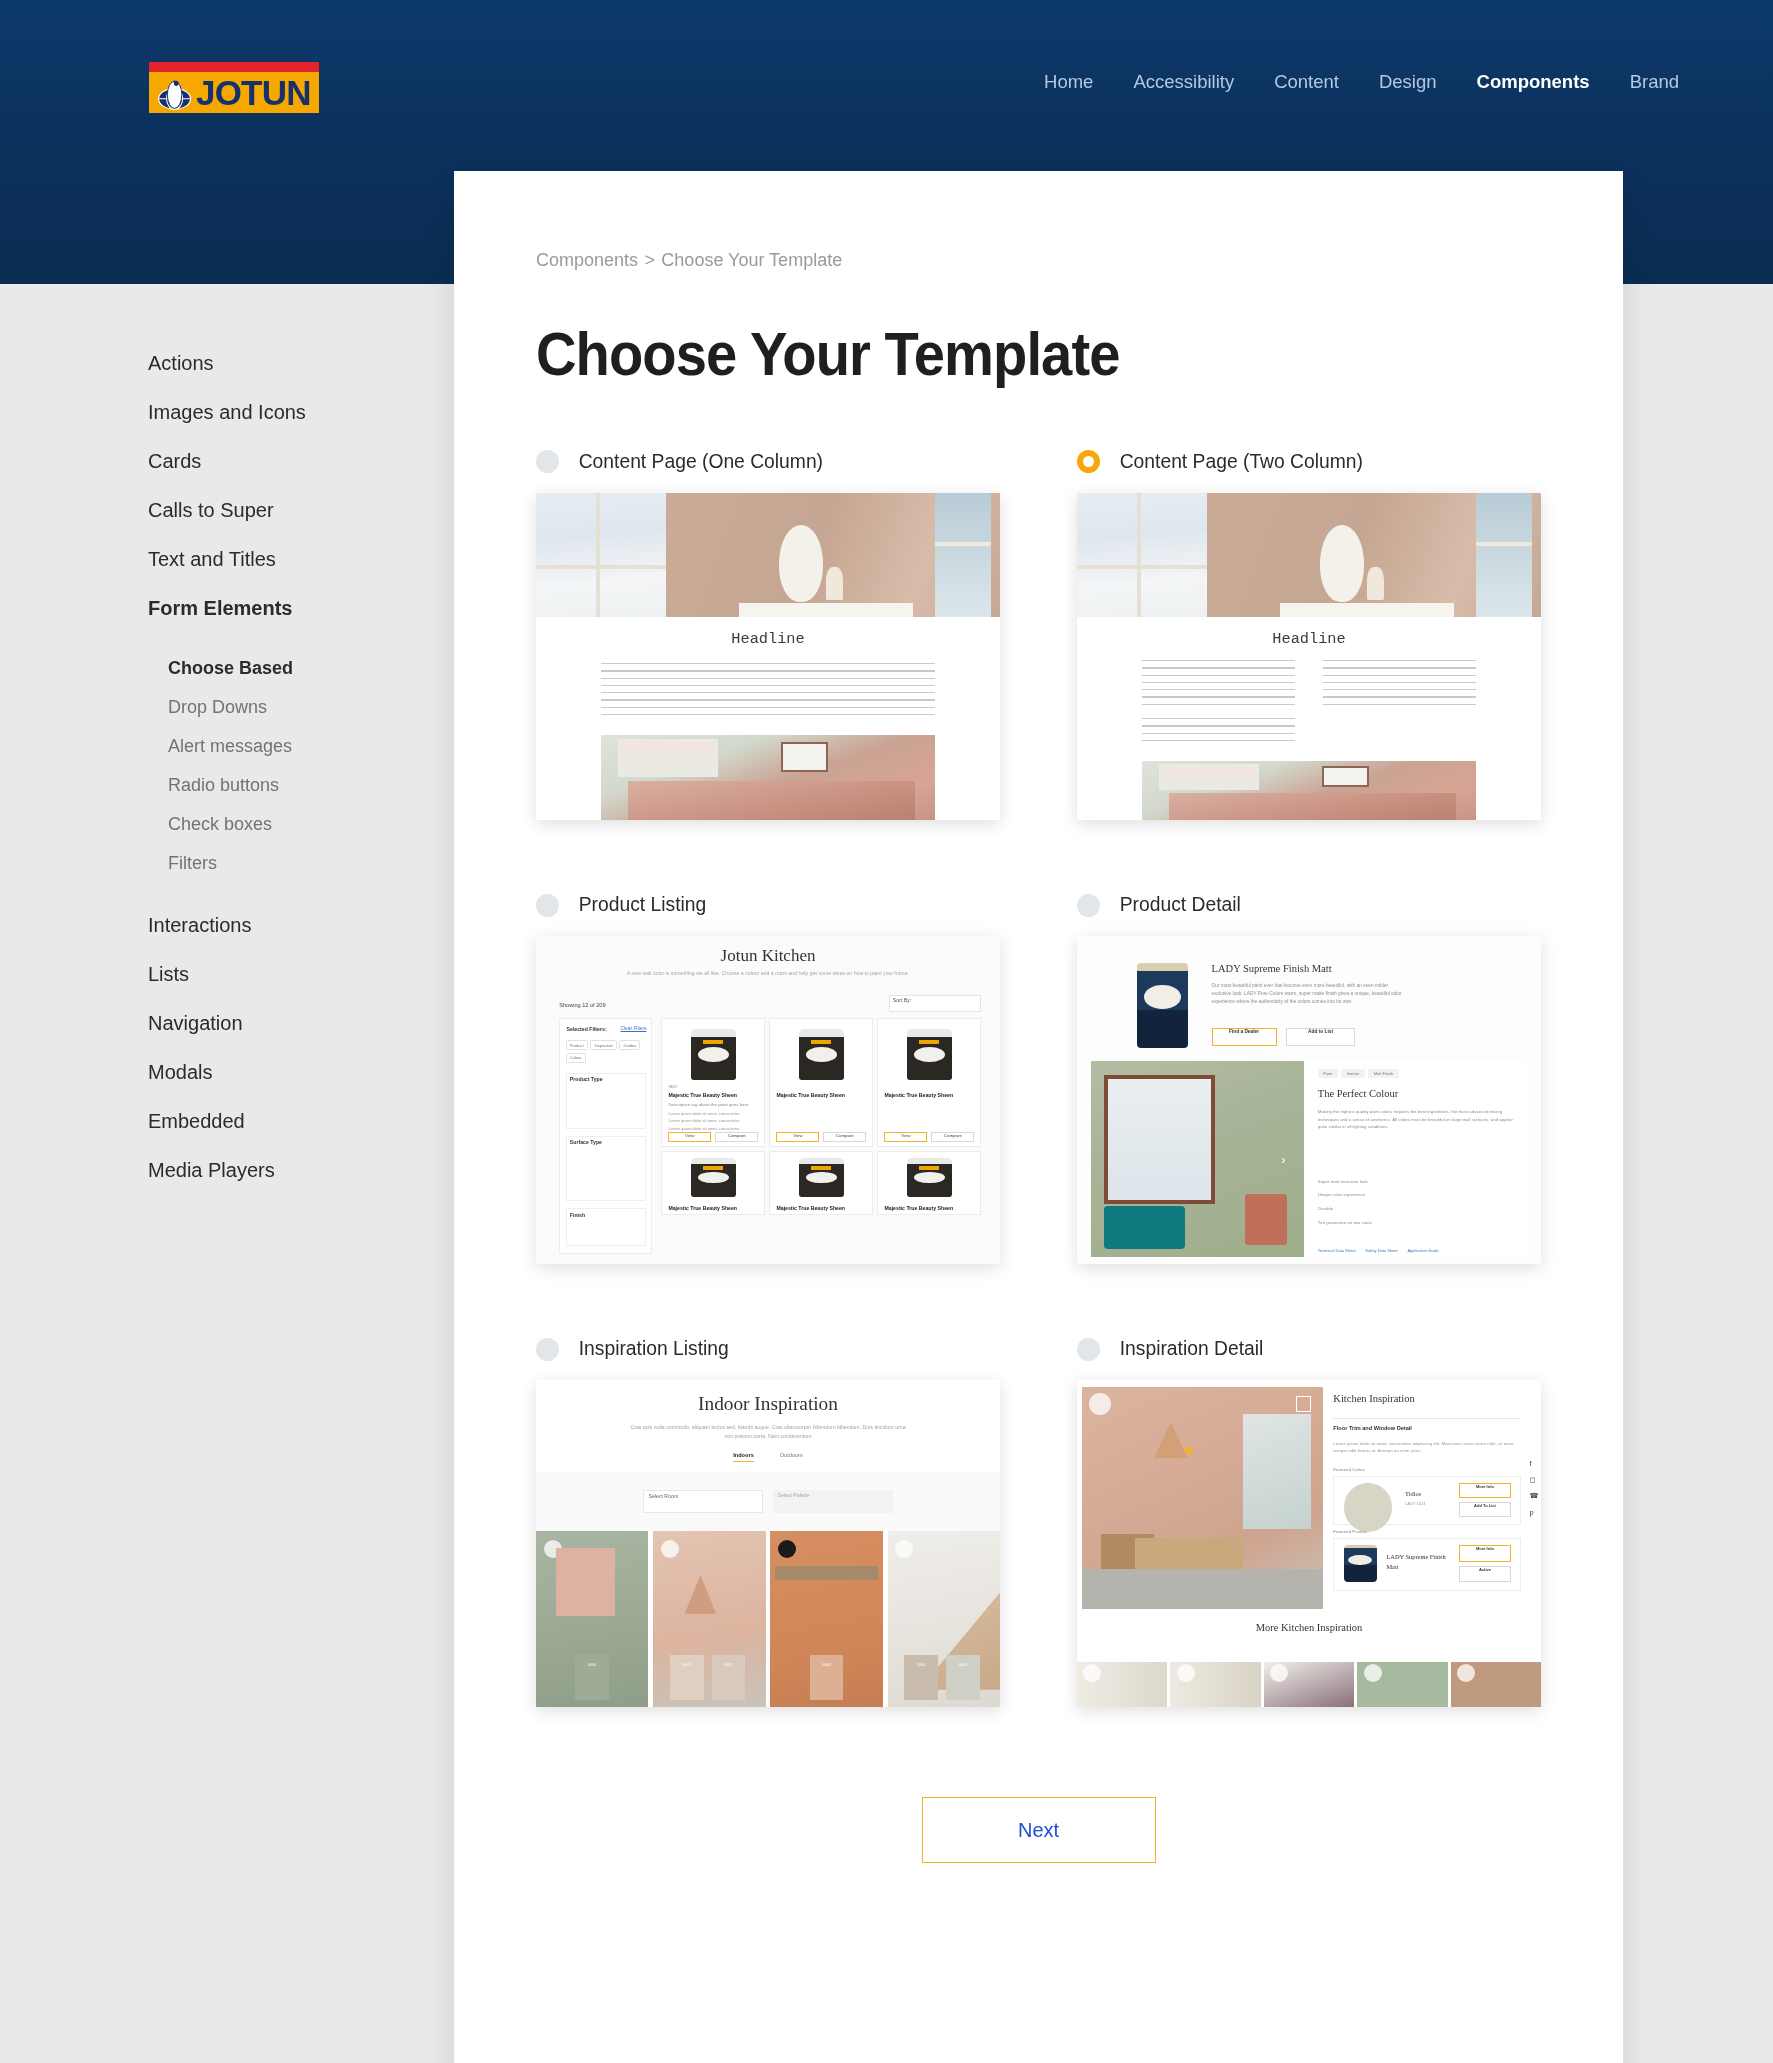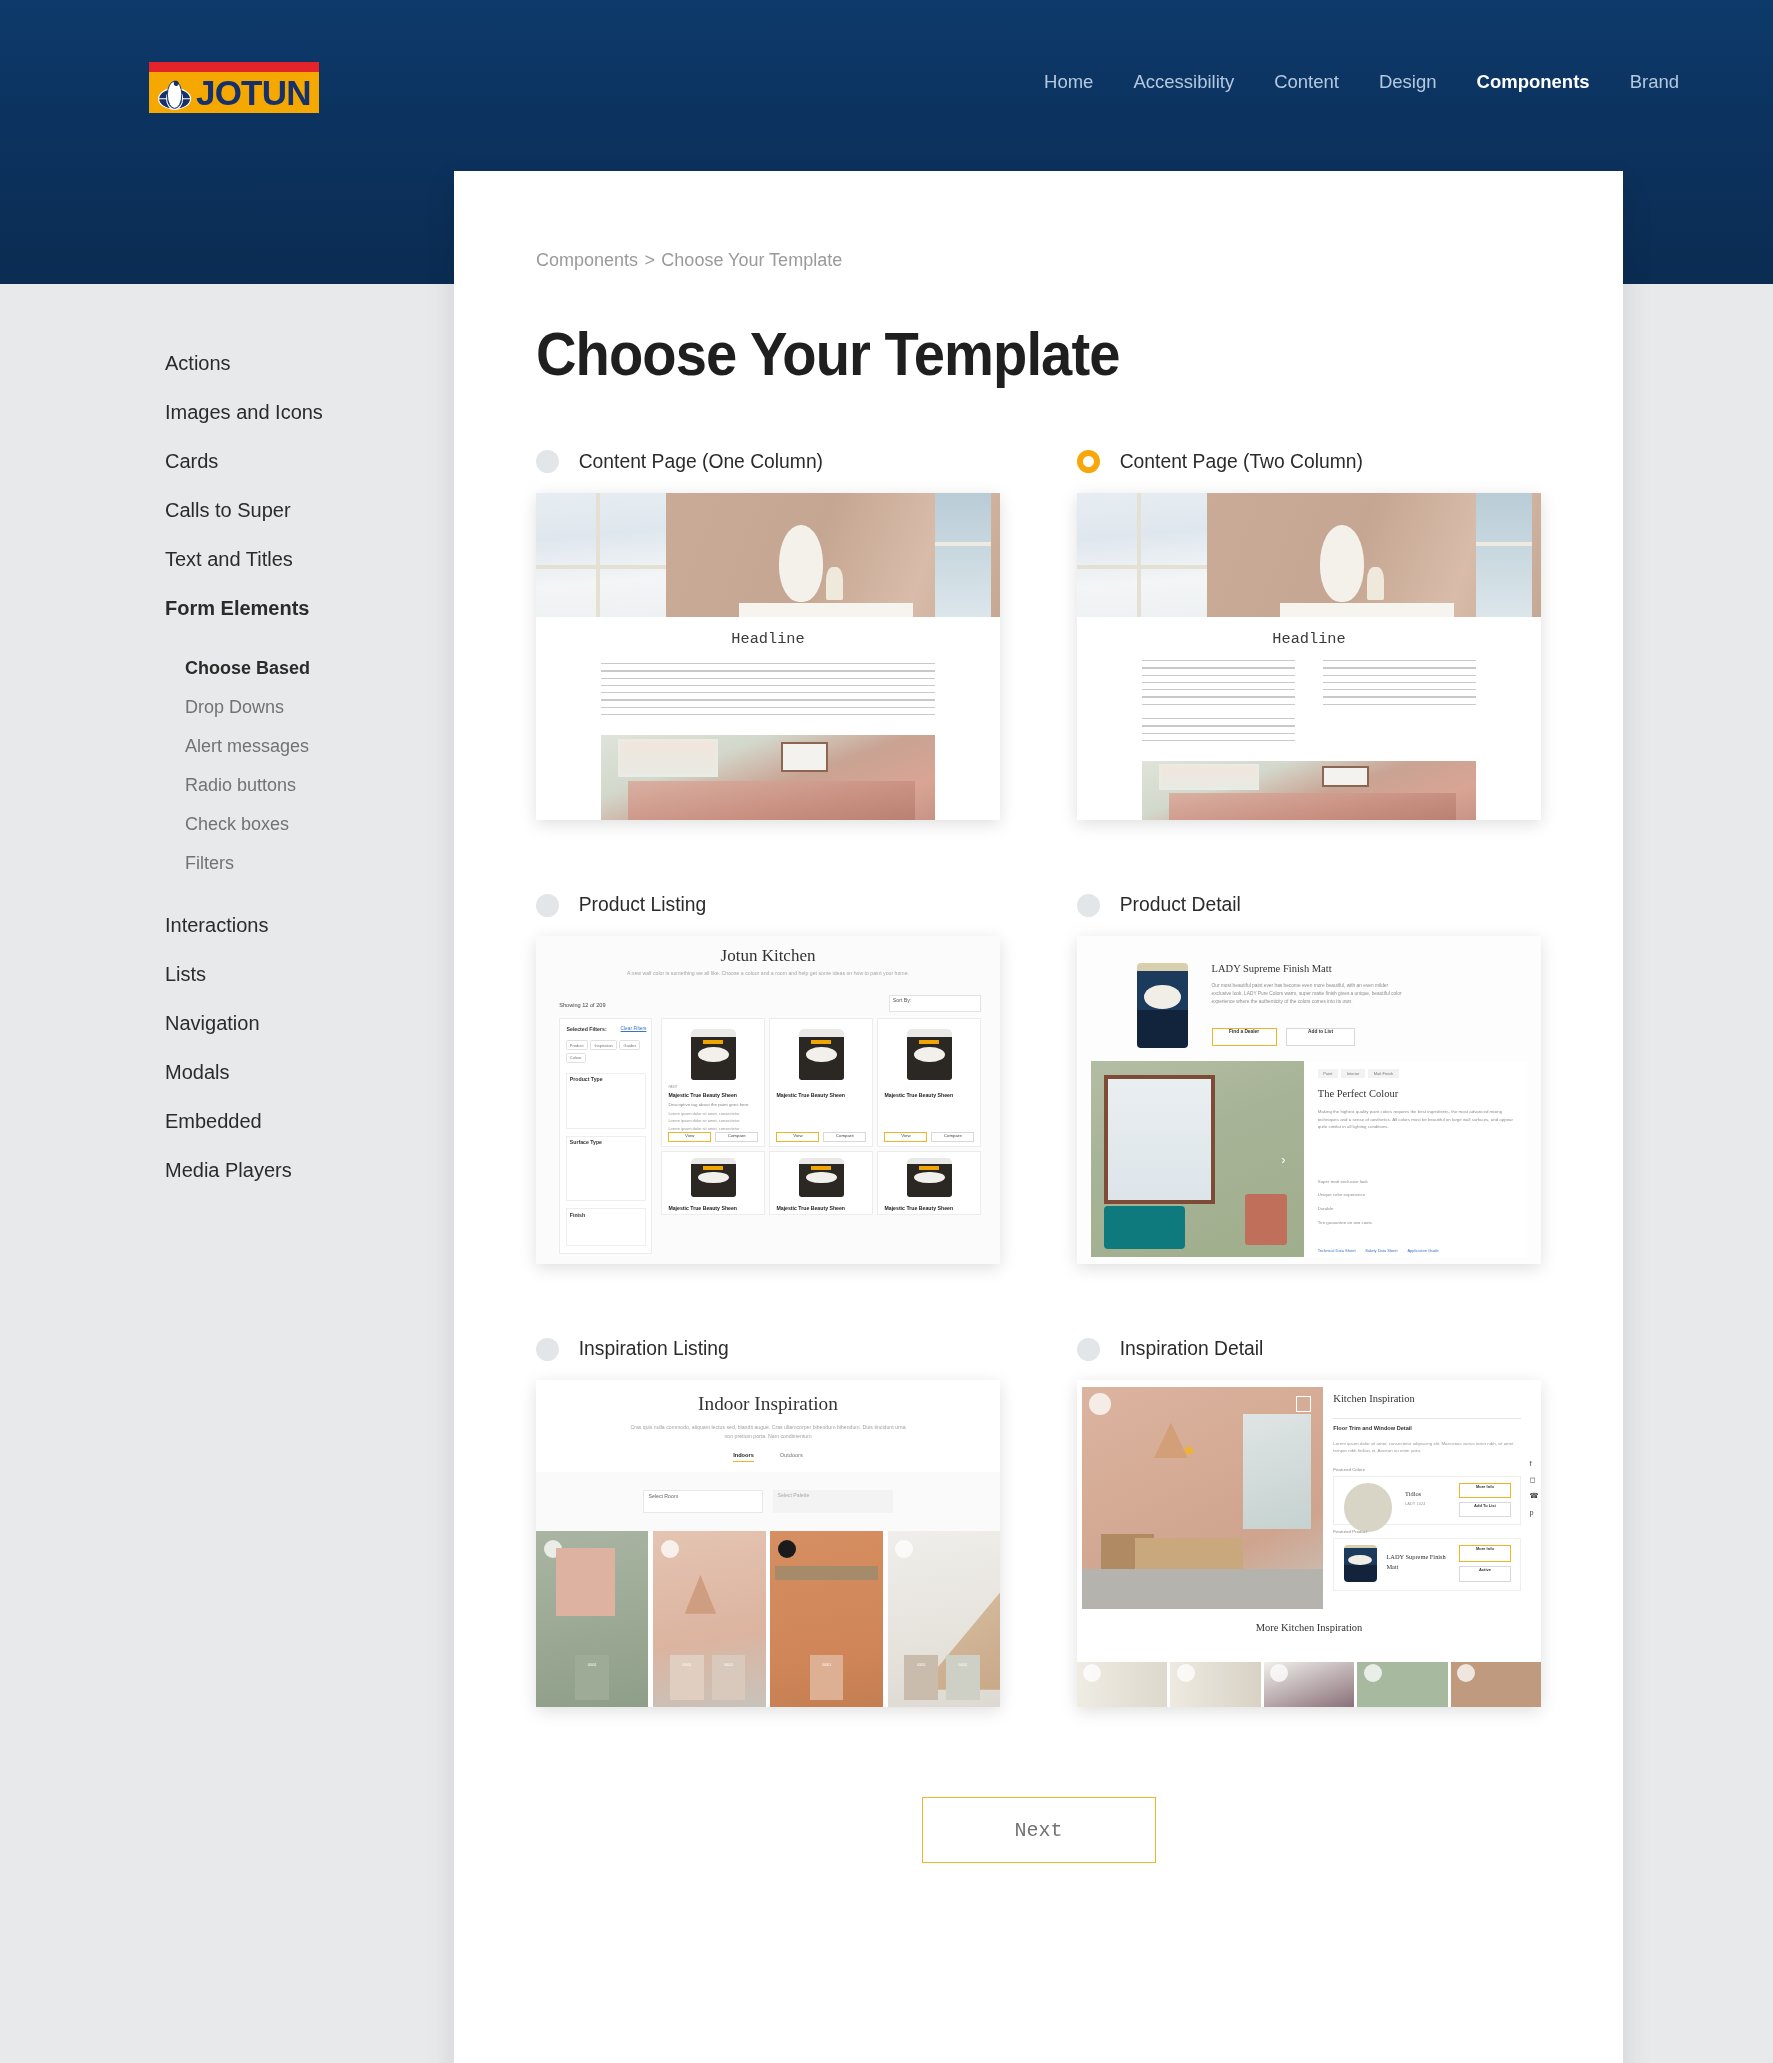--- a/index.html
+++ b/index.html
@@ -38,21 +38,21 @@
     display: flex; align-items: center; gap: 0px;
   }
   .topnav a {
     color: #b4c9e0; text-decoration: none;
     font-size: 18.5px; padding: 0 20px; white-space: nowrap;
   }
   .topnav a.active { color: #ffffff; font-weight: 700; }
 
   
   .sidebar {
-    position: absolute; left: 17px; top: 284px; width: 454px;
+    position: absolute; left: 0; top: 284px; width: 454px;
     padding-top: 55px; z-index: 2;
   }
   .side-item {
     font-size: 20px; color: #2b2b2b; padding: 0 0 0 148px;
     height: 49px; line-height: 49px; white-space: nowrap; cursor: pointer;
   }
   .side-item.bold { font-weight: 700; }
   .side-sub {
     font-size: 18px; color: #737373; padding: 0 0 0 168px;
     height: 39px; line-height: 39px; white-space: nowrap; cursor: pointer;
@@ -154,22 +154,22 @@
   .swatch { position:absolute; bottom:4%; width:30%; padding-bottom:22%; }
 
   
   .id { position:absolute; inset:0; background:#fff; }
   .kitchen { background: linear-gradient(155deg,#dbb49f 0%, #d5ab95 40%, #cfa48e 70%, #c9c5bd 100%); position:relative; }
 
   
   .next-wrap { display:flex; justify-content:center; margin-top: 90px; padding-bottom: 81px; }
   .next-btn {
     width: 234px; height: 66px; border: 1.6px solid #f0b429; background:#fff;
-    font-size: 20px; color: #737373; cursor: pointer;
-    font-family: Liberation Mono, monospace;
+    font-size: 20px; color: #1d4ed8; cursor: pointer;
+    font-family: Liberation Sans, sans-serif;
   }
 </style>
 </head>
 <body>
 
 <div class="page">
 
   <div class="header">
     <div class="logo">
       <div class="redbar"></div>

